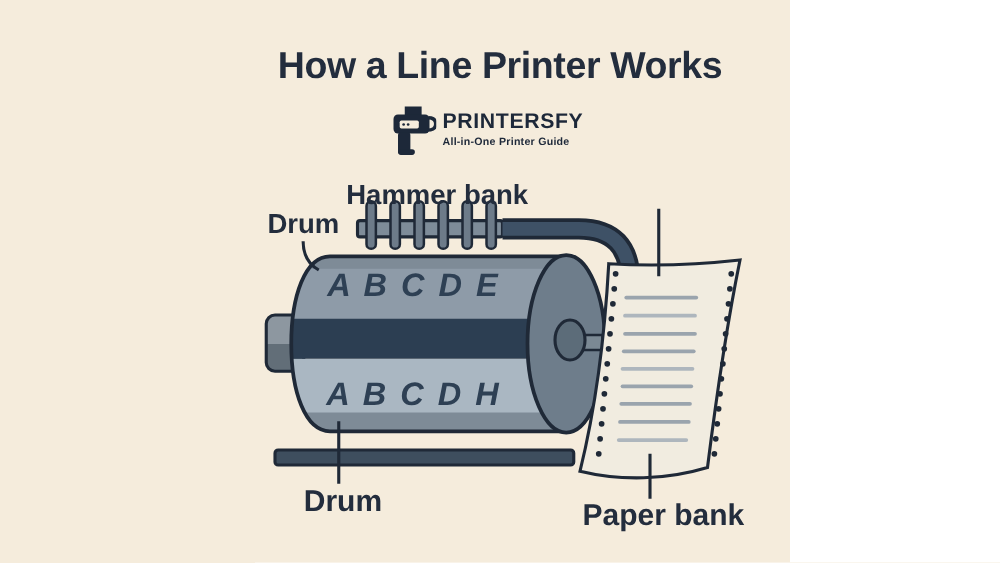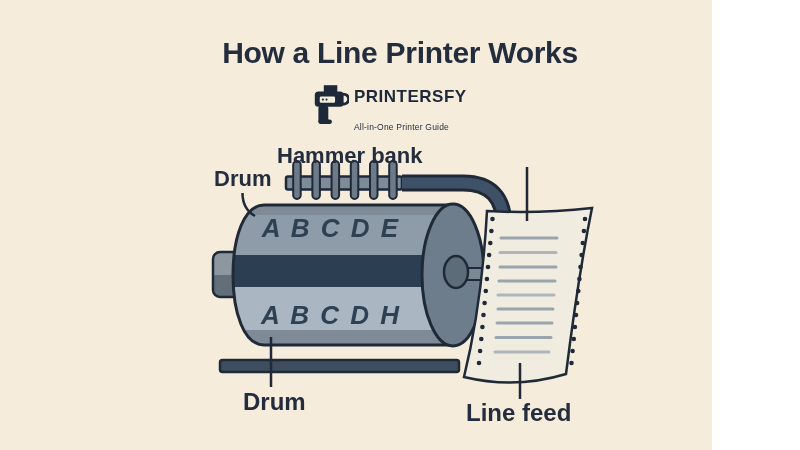--- a/index.html
+++ b/index.html
@@ -1,32 +1,32 @@
 <!DOCTYPE html>
 <html><head>
 <meta charset="utf-8">
 <style>
   html,body{margin:0;padding:0;}
   .stage{
-    position:relative;width:712px;height:450px;overflow:hidden;
+    position:relative;width:632px;height:450px;overflow:hidden;
     background:#f5ecdc;
     font-family:"Liberation Sans",sans-serif;
     color:#232d3d;
   }
   .abs{position:absolute;}
   .title{
     top:36px;left:0;width:800px;text-align:center;
     font-size:30px;font-weight:700;letter-spacing:-0.3px;color:#232d3d;
   }
   .logo{
     top:84px;left:313px;display:flex;align-items:flex-start;gap:5px;
   }
   .logo-text{display:flex;flex-direction:column;align-items:flex-start;padding-top:4px;}
   .brand{font-size:17px;font-weight:800;letter-spacing:0.5px;color:#1d2839;line-height:1;}
-  .tagline{font-size:8.5px;font-weight:400;color:#1d2839;margin-top:17px;letter-spacing:0.2px;}
+  .tagline{font-size:8.5px;font-weight:700;color:#1d2839;margin-top:3px;letter-spacing:0.2px;}
   .lbl{font-weight:700;color:#232d3d;white-space:nowrap;}
   .lbl-hammer{top:143px;left:277px;font-size:22px;}
   .lbl-ribbon{top:141px;left:498px;font-size:21px;}
   .lbl-drum-top{top:166px;left:214px;font-size:22px;}
   .lbl-drum-bottom{top:388px;left:243px;font-size:24px;}
   .lbl-paper-feed{top:399px;left:466px;font-size:24px;}
   svg{display:block;}
   .diagram{top:0;left:0;}
 </style>
 </head>
@@ -151,15 +151,15 @@
       <path d="M 242.5 193 C 242.5 203 246 211 255 216"></path>
       <line x1="527" y1="167" x2="527" y2="221"></line>
       <line x1="271" y1="337" x2="271" y2="387"></line>
       <line x1="520" y1="363" x2="520" y2="399"></line>
     </g>
   </svg>
 
   <div class="abs lbl lbl-hammer">Hammer bank</div>
   <div class="abs lbl lbl-drum-top">Drum</div>
   <div class="abs lbl lbl-drum-bottom">Drum</div>
-  <div class="abs lbl lbl-paper-feed">Line feed</div>
+  <div class="abs lbl lbl-paper-feed">Paper bank</div>
 
 </div>
 
 </body></html>

